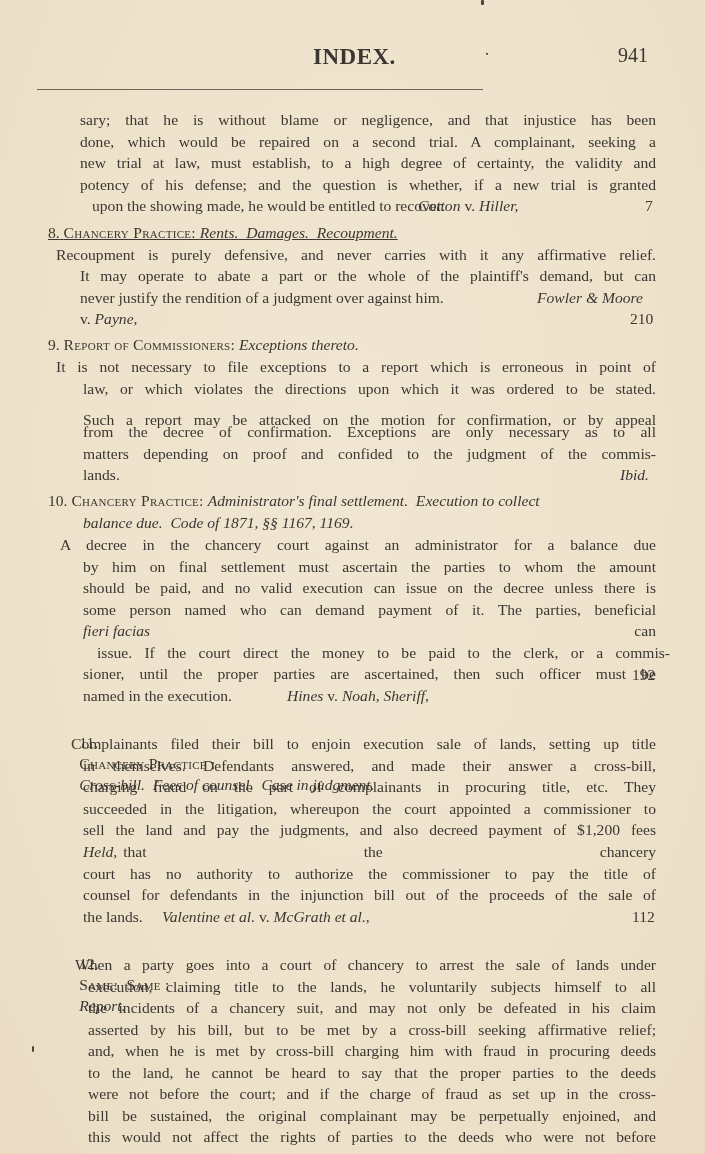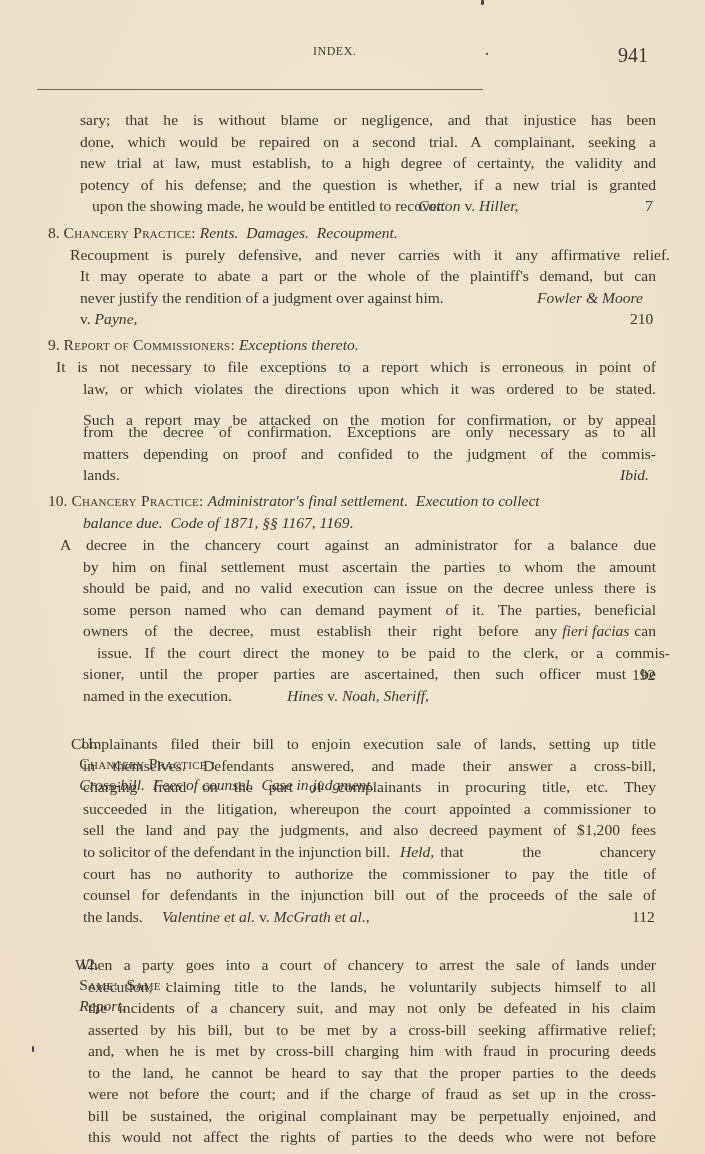--- a/index.html
+++ b/index.html
@@ -12,21 +12,21 @@
   }
   .page {
     position: absolute; left: 0; top: 0; width: 705px; height: 1154px;
     background: radial-gradient(ellipse at 50% 40%, #f1e6d2 0%, #eee2cb 60%, #eadcc3 100%);
   }
   .header {
     position: absolute; top: 44px; left: 0; width: 705px; height: 28px;
   }
   .running-title {
     position: absolute; left: 313px; top: 0;
-    font-size: 12px; letter-spacing: 0.5px; color: #3a3630;
+    font-size: 23px; letter-spacing: 0.5px; color: #3a3630; font-weight: bold;
   }
   .header-dot {
     position: absolute; left: 484px; top: 0; font-size: 18px; color: #5a544a;
   }
   .page-number {
     position: absolute; left: 618px; top: 0; font-size: 20px; color: #3a3630;
   }
   .top-rule { position: absolute; left: 37px; top: 89px; width: 446px; height: 1px; background: #6b655a; }
   .content {
     position: absolute; left: 0; top: 0; width: 705px;
@@ -62,26 +62,26 @@
       <div class="line" style="left:92px;top:195px;">upon the showing made, he would be entitled to recover.</div>
       <div class="line" style="left:418px;top:195px;">
         <span class="it">Cotton</span>
         <span>v.</span>
         <span class="it">Hiller,</span>
       </div>
       <div class="line" style="left:645px;top:195px;">7</div>
     </div>
 
     <div>
-      <div class="line" style="left:48px;top:222px;">
+      <div class="line" style="left:48px;top:222px;text-decoration:underline;">
         <span>8.</span>
         <span class="sc">Chancery Practice:</span>
         <span class="it" style="white-space:pre;">Rents.  Damages.  Recoupment.</span>
       </div>
-      <div class="line just" style="left:56px;top:244px;width:600px;margin-left:14px;">Recoupment is purely defensive, and never carries with it any affirmative relief.</div>
+      <div class="line just" style="left:56px;top:244px;width:600px;">Recoupment is purely defensive, and never carries with it any affirmative relief.</div>
       <div class="line just" style="left:80px;top:265px;width:576px;">It may operate to abate a part or the whole of the plaintiff's demand, but can</div>
       <div class="line" style="left:80px;top:287px;">never justify the rendition of a judgment over against him.</div>
       <div class="line it" style="left:537px;top:287px;">Fowler &amp; Moore</div>
       <div class="line" style="left:80px;top:308px;">
         <span>v.</span>
         <span class="it">Payne,</span>
       </div>
       <div class="line" style="left:630px;top:308px;">210</div>
     </div>
 
@@ -105,21 +105,20 @@
         <span>10.</span>
         <span class="sc">Chancery Practice:</span>
         <span class="it" style="white-space:pre;">Administrator's final settlement.  Execution to collect</span>
       </div>
       <div class="line it" style="left:83px;top:512px;white-space:pre;">balance due.  Code of 1871, §§ 1167, 1169.</div>
       <div class="line just" style="left:60px;top:534px;width:596px;">A decree in the chancery court against an administrator for a balance due</div>
       <div class="line just" style="left:83px;top:556px;width:573px;">by him on final settlement must ascertain the parties to whom the amount</div>
       <div class="line just" style="left:83px;top:577px;width:573px;">should be paid, and no valid execution can issue on the decree unless there is</div>
       <div class="line just" style="left:83px;top:599px;width:573px;">some person named who can demand payment of it.  The parties, beneficial</div>
       <div class="line" style="left:83px;top:620px;width:573px;display:flex;justify-content:space-between;">
-        <span style="flex:1;text-align:justify;text-align-last:justify;padding-right:5px;">owners of the decree, must establish their right before any</span>
         <span class="it" style="padding-right:5px;">fieri facias</span>
         <span>can</span>
       </div>
       <div class="line just" style="left:97px;top:642px;width:573px;">issue.  If the court direct the money to be paid to the clerk, or a commis-</div>
       <div class="line just" style="left:83px;top:663px;width:573px;">sioner, until the proper parties are ascertained, then such officer must be</div>
       <div class="line" style="left:83px;top:685px;">named in the execution.</div>
       <div class="line" style="left:287px;top:685px;">
         <span class="it">Hines</span>
         <span>v.</span>
         <span class="it">Noah, Sheriff,</span>
@@ -132,21 +131,20 @@
         <span>11.</span>
         <span class="sc">Chancery Practice :</span>
         <span class="it">Cross-bill.  Fees of counsel.  Case in judgment.</span>
       </div>
       <div class="line just" style="left:71px;top:733px;width:585px;">Complainants filed their bill to enjoin execution sale of lands, setting up title</div>
       <div class="line just" style="left:83px;top:755px;width:573px;">in themselves.  Defendants answered, and made their answer a cross-bill,</div>
       <div class="line just" style="left:83px;top:776px;width:573px;">charging fraud on the part of complainants in procuring title, etc.  They</div>
       <div class="line just" style="left:83px;top:798px;width:573px;">succeeded in the litigation, whereupon the court appointed a commissioner to</div>
       <div class="line just" style="left:83px;top:819px;width:573px;">sell the land and pay the judgments, and also decreed payment of $1,200 fees</div>
       <div class="line" style="left:83px;top:841px;width:573px;display:flex;">
-        <span style="padding-right:10px;">to solicitor of the defendant in the injunction bill.</span>
         <span class="it" style="padding-right:6px;">Held,</span>
         <span style="flex:1;text-align:justify;text-align-last:justify;">that the chancery</span>
       </div>
       <div class="line just" style="left:83px;top:863px;width:573px;">court has no authority to authorize the commissioner to pay the title of</div>
       <div class="line just" style="left:83px;top:884px;width:573px;">counsel for defendants in the injunction bill out of the proceeds of the sale of</div>
       <div class="line" style="left:83px;top:906px;">the lands.</div>
       <div class="line" style="left:162px;top:906px;">
         <span class="it">Valentine et al.</span>
         <span>v.</span>
         <span class="it">McGrath et al.,</span>

